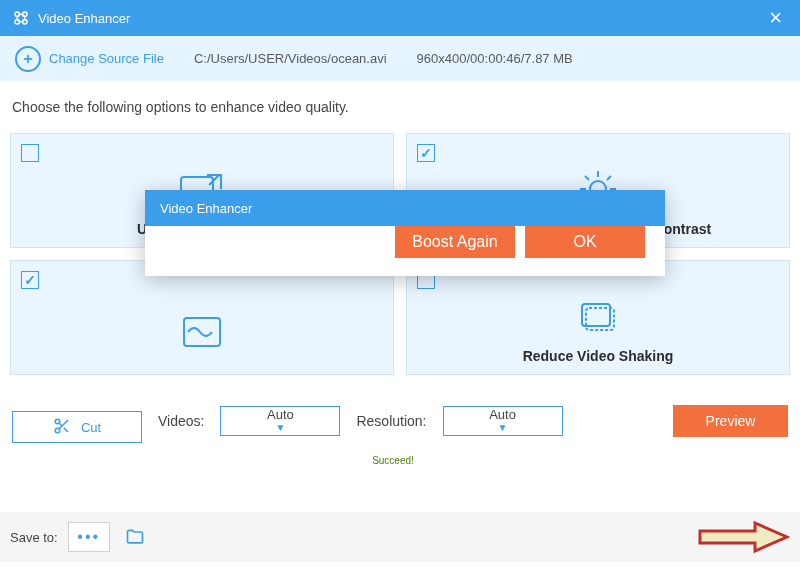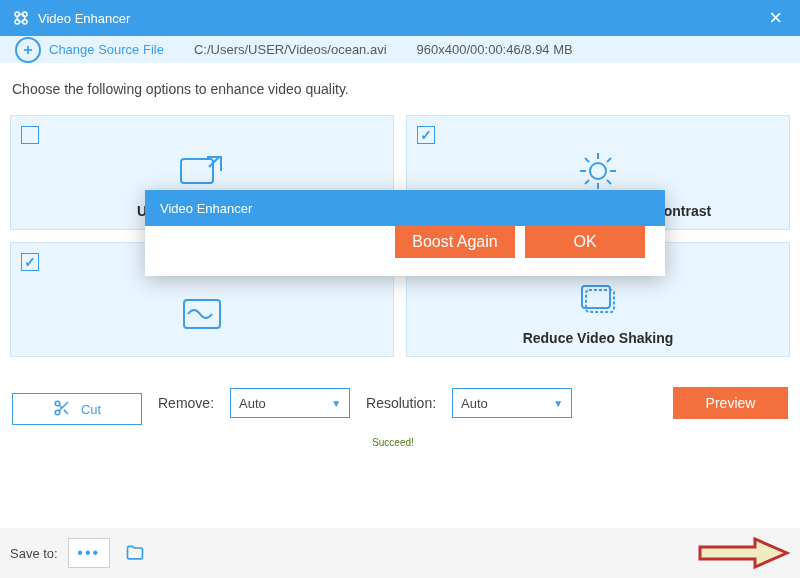--- a/index.html
+++ b/index.html
@@ -3,46 +3,46 @@
   <meta charset="utf-8">
   <style>
     * { margin: 0; padding: 0; box-sizing: border-box; font-family: -apple-system, BlinkMacSystemFont, 'Segoe UI', Arial, sans-serif; }
     body { width: 800px; height: 578px; background: #fff; overflow: hidden; position: relative; }
     
     .titlebar { height: 36px; background: #3b9eeb; display: flex; align-items: center; padding: 0 12px; color: #fff; }
     .titlebar .app-icon { width: 18px; height: 18px; margin-right: 8px; }
     .titlebar .title { font-size: 13px; flex: 1; }
     .titlebar .close-x { font-size: 22px; font-weight: 200; cursor: pointer; padding: 0 6px; }
     
-    .source-bar { height: 27px; background: #e5f4ff; display: flex; align-items: center; padding: 0 15px; gap: 30px; color: #5a5a5a; font-size: 13px; }
+    .source-bar { height: 45px; background: #e5f4ff; display: flex; align-items: center; padding: 0 15px; gap: 30px; color: #5a5a5a; font-size: 13px; }
     .plus-circle { width: 26px; height: 26px; border: 2px solid #3b9eeb; border-radius: 50%; display: flex; align-items: center; justify-content: center; color: #3b9eeb; cursor: pointer; }
     .plus-circle svg { width: 14px; height: 14px; }
     .change-link { color: #3b9eeb; cursor: pointer; margin-left: 8px; }
     
     .main { padding: 18px 10px 10px 10px; }
     .intro { font-size: 14px; color: #454545; margin-bottom: 18px; padding-left: 2px; }
     
     .options-grid { display: grid; grid-template-columns: 1fr 1fr; gap: 12px; }
     .option-tile { background: #e9f5ff; border: 1px solid #cfe6f7; height: 115px; position: relative; padding: 10px; display: flex; flex-direction: column; align-items: center; justify-content: flex-end; cursor: pointer; }
     .tile-checkbox { position: absolute; top: 10px; left: 10px; width: 18px; height: 18px; border: 1.5px solid #3b9eeb; display: flex; align-items: center; justify-content: center; color: #3b9eeb; }
     .tile-checkbox.checked::after { content: '✓'; font-size: 14px; font-weight: bold; }
     .tile-icon { margin-bottom: 10px; }
     .tile-label { font-size: 14px; font-weight: 600; color: #2d2d2d; white-space: nowrap; }
     
     .controls-row { display: flex; align-items: center; margin-top: 24px; gap: 16px; padding: 0 2px; }
     .cut-btn { width: 130px; height: 32px; border: 1px solid #3b9eeb; background: #fff; color: #3b9eeb; font-size: 13px; display: flex; align-items: center; justify-content: center; gap: 10px; cursor: pointer; margin-top: 12px; }
     .ctrl-label { font-size: 14px; color: #454545; }
-    .dropdown { width: 120px; height: 30px; border: 1px solid #3b9eeb; background: #fff; display: flex; align-items: center; justify-content: space-between; padding: 0 8px; font-size: 13px; color: #454545; cursor: pointer; }
+    .dropdown { width: 120px; height: 30px; border: 1px solid #3b9eeb; background: #fff; display: flex; align-items: center; padding: 0 8px; font-size: 13px; color: #454545; cursor: pointer; flex-direction: column; }
     .dropdown .tri { color: #3b9eeb; font-size: 10px; }
     .spacer { flex: 1; }
     .preview-btn { width: 115px; height: 32px; background: #f46f3e; color: #fff; font-size: 14px; border: none; cursor: pointer; }
     
     .succeed { text-align: center; padding: 12px 14px 0 0; color: #4d7c0f; font-size: 10px; }
     
-    .save-bar { height: 50px; background: #f5f5f5; display: flex; align-items: center; padding: 0 10px; gap: 10px; position: absolute; bottom: 0; left: 0; right: 0; }
+    .save-bar { height: 50px; background: #f5f5f5; display: flex; align-items: center; padding: 0 10px; gap: 10px; position: absolute; bottom: 16px; left: 0; right: 0; }
     .save-label { font-size: 13px; color: #454545; }
     .save-path { flex: 0 0 280px; height: 30px; border: 1px solid #d0d0d0; background: #fff; padding: 0 8px; font-size: 13px; color: #454545; display: flex; align-items: center; }
     .dots-btn { width: 42px; height: 30px; border: 1px solid #d0d0d0; background: #fff; display: flex; align-items: center; justify-content: center; cursor: pointer; color: #3b9eeb; letter-spacing: 2px; }
     .folder-btn { width: 30px; height: 30px; display: flex; align-items: center; justify-content: center; cursor: pointer; color: #3b9eeb; }
     .arrow-annot { width: 95px; height: 36px; position: relative; }
     .enhance-btn { width: 115px; height: 32px; background: #f46f3e; color: #fff; font-size: 14px; border: none; cursor: pointer; }
     
     .modal-overlay { position: absolute; top: 190px; left: 145px; width: 520px; background: #fff; box-shadow: 0 4px 20px rgba(0,0,0,0.25); z-index: 100; }
     .modal-header { height: 36px; background: #3b9eeb; color: #fff; display: flex; align-items: center; padding: 0 15px; font-size: 13px; }
     .modal-body { padding: 20px 20px 16px 30px; display: flex; align-items: center; gap: 18px; }
@@ -72,21 +72,21 @@
   <div style="display:flex;align-items:center;">
     <span class="plus-circle">
       <svg viewBox="0 0 24 24" stroke="#3b9eeb" stroke-width="3">
           <line x1="12" y1="5" x2="12" y2="19"></line>
           <line x1="5" y1="12" x2="19" y2="12"></line>
         </svg>
     </span>
     <span class="change-link">Change Source File</span>
   </div>
   <span>C:/Users/USER/Videos/ocean.avi</span>
-  <span>960x400/00:00:46/8.94 MB</span>
+  <span>960x400/00:00:46/7.87 MB</span>
 </div>
 
 <div class="main">
   <div class="intro">Choose the following options to enhance video quality.</div>
 
   <div class="options-grid">
     <div class="option-tile">
       <span class="tile-checkbox"></span>
       <span class="tile-icon">
         <svg width="46" height="36" viewBox="0 0 46 36">
@@ -143,21 +143,21 @@
         <svg width="18" height="18" viewBox="0 0 24 24" fill="none" stroke="#3b9eeb" stroke-width="2">
             <circle cx="6" cy="6" r="3"></circle>
             <circle cx="6" cy="18" r="3"></circle>
             <line x1="20" y1="4" x2="8.12" y2="15.88"></line>
             <line x1="14.47" y1="14.48" x2="20" y2="20"></line>
             <line x1="8.12" y1="8.12" x2="12" y2="12"></line>
           </svg>
       </span>
       <span>Cut</span>
     </button>
-    <span class="ctrl-label">Remove:</span>
+    <span class="ctrl-label">Videos:</span>
     <div class="dropdown">
       <span>Auto</span>
       <span class="tri">▼</span>
     </div>
     <span class="ctrl-label">Resolution:</span>
     <div class="dropdown">
       <span>Auto</span>
       <span class="tri">▼</span>
     </div>
     <div class="spacer"></div>

